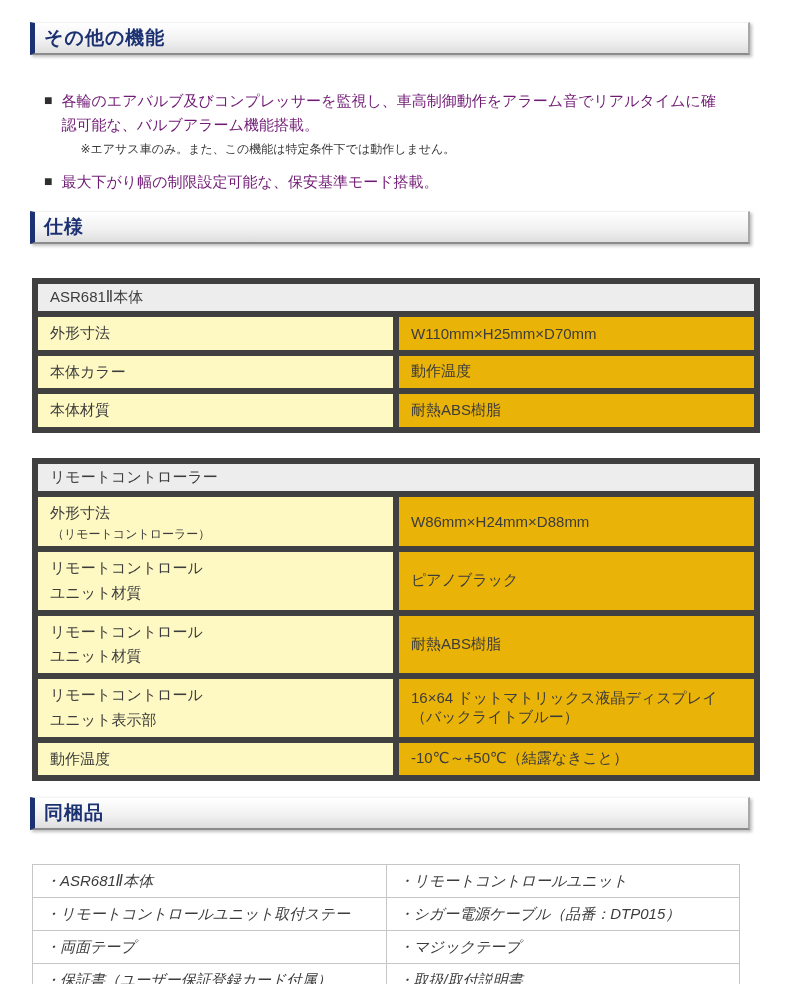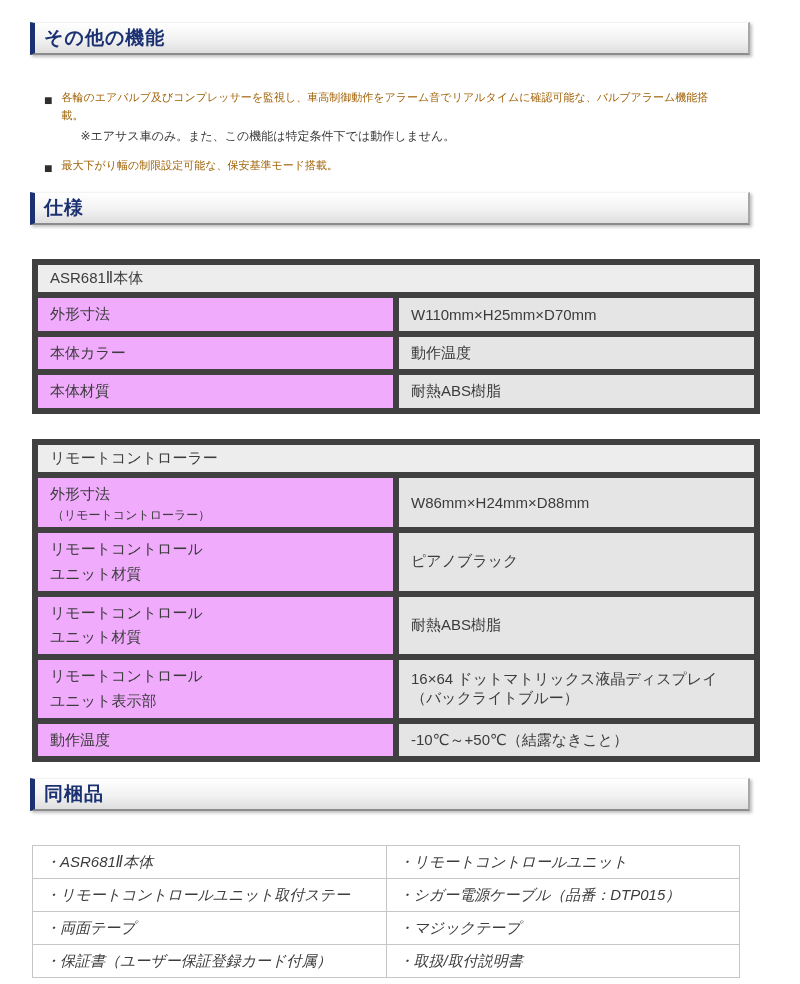--- a/index.html
+++ b/index.html
@@ -23,32 +23,32 @@
                padding-left:9px; letter-spacing:1px;text-align:center; }
 
   #hdr-specs    { margin-top:17px; }
   #hdr-included { margin-top:16px; }
 
   
   .features { margin:34px 0 0 44px; }
   .feature-item { display:flex; margin-bottom:12px; }
   .sq-bullet { font-size:14px; color:#2e2e2e; line-height:1; margin:4px 9px 0 0; }
   .feature-body { max-width:668px; }
-  .feature-text { font-size:11px; color:#a16207; line-height:1.6; }
+  .feature-text { font-size:15px; color:#701a75; line-height:1.6; }
   .feature-note { font-size:12px; color:#3a3a3a; margin-top:4px; line-height:1.4;margin-left:19px; }
 
   
   table { border-collapse:collapse; table-layout:fixed; }
   .spec-table { margin:34px 0 0 32px; width:728px; background:#ffffff; }
   #spec-table-2 { margin-top:25px; }
   .spec-table td { border:6px solid #404040; font-size:15px; color:#3c3c3c;
                    padding:4px 12px; box-sizing:border-box; vertical-align:middle; }
   .spec-table td.caption { background:#ededed; height:31px; }
-  .spec-table td.label   { background:#f0abfc; width:193px; height:34px; line-height:1.65; }
-  .spec-table td.value   { background:#e5e5e5;margin-left:8px; }
+  .spec-table td.label   { background:#fef9c3; width:193px; height:34px; line-height:1.65; }
+  .spec-table td.value   { background:#eab308;margin-left:8px; }
   .row-tall td { height:55px; }
   .sub-label { font-size:12px; line-height:1.35; padding-left:2px; }
 
   
   .included-table { margin:34px 0 0 32px; width:708px; background:#ffffff;font-style:italic; }
   .included-table td { border:1px solid #c6c6c6; font-size:15px; color:#3c3c3c;
                        padding:4px 12px; height:33px; width:50%;
                        box-sizing:border-box; vertical-align:middle; }
 </style>
 </head>

